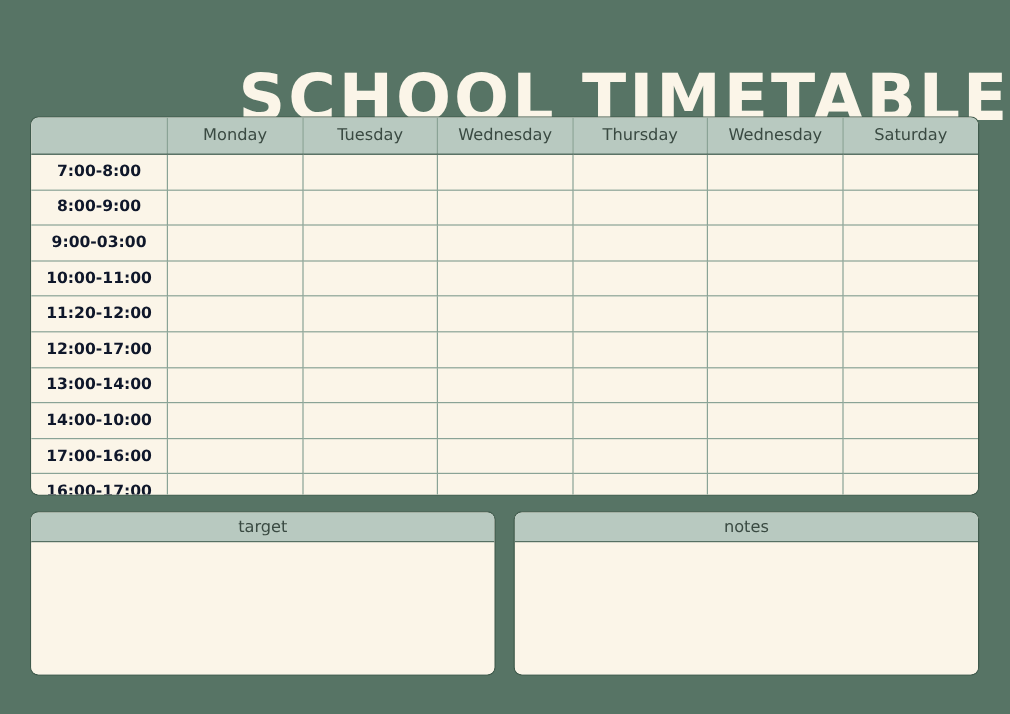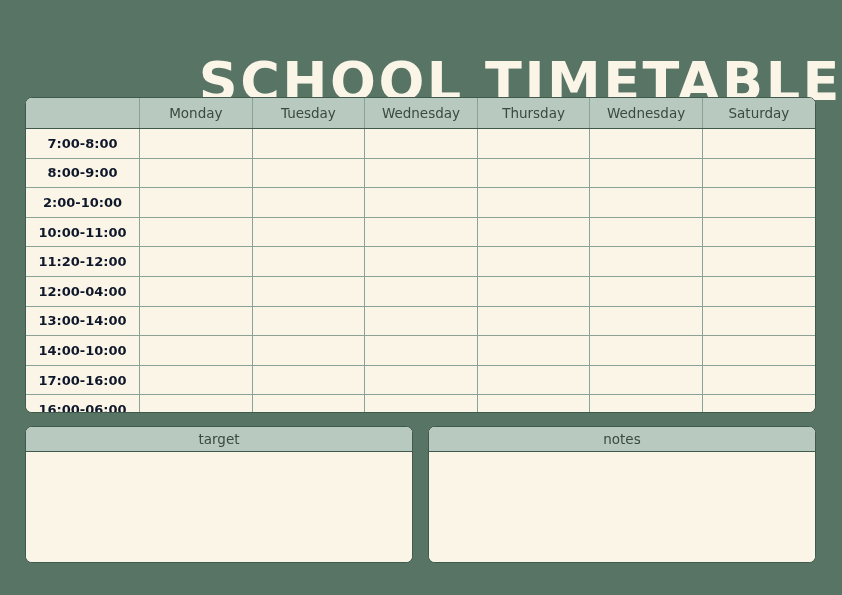--- a/index.html
+++ b/index.html
@@ -172,21 +172,21 @@
       <tr>
         <td class="time">8:00-9:00</td>
         <td></td>
         <td></td>
         <td></td>
         <td></td>
         <td></td>
         <td></td>
       </tr>
       <tr>
-        <td class="time">2:00-10:00</td>
+        <td class="time">9:00-03:00</td>
         <td></td>
         <td></td>
         <td></td>
         <td></td>
         <td></td>
         <td></td>
       </tr>
       <tr>
         <td class="time">10:00-11:00</td>
         <td></td>
@@ -199,21 +199,21 @@
       <tr>
         <td class="time">11:20-12:00</td>
         <td></td>
         <td></td>
         <td></td>
         <td></td>
         <td></td>
         <td></td>
       </tr>
       <tr>
-        <td class="time">12:00-04:00</td>
+        <td class="time">12:00-17:00</td>
         <td></td>
         <td></td>
         <td></td>
         <td></td>
         <td></td>
         <td></td>
       </tr>
       <tr>
         <td class="time">13:00-14:00</td>
         <td></td>
@@ -235,21 +235,21 @@
       <tr>
         <td class="time">17:00-16:00</td>
         <td></td>
         <td></td>
         <td></td>
         <td></td>
         <td></td>
         <td></td>
       </tr>
       <tr>
-        <td class="time">16:00-06:00</td>
+        <td class="time">16:00-17:00</td>
         <td></td>
         <td></td>
         <td></td>
         <td></td>
         <td></td>
         <td></td>
       </tr>
     </tbody>
   </table>
 </div>

